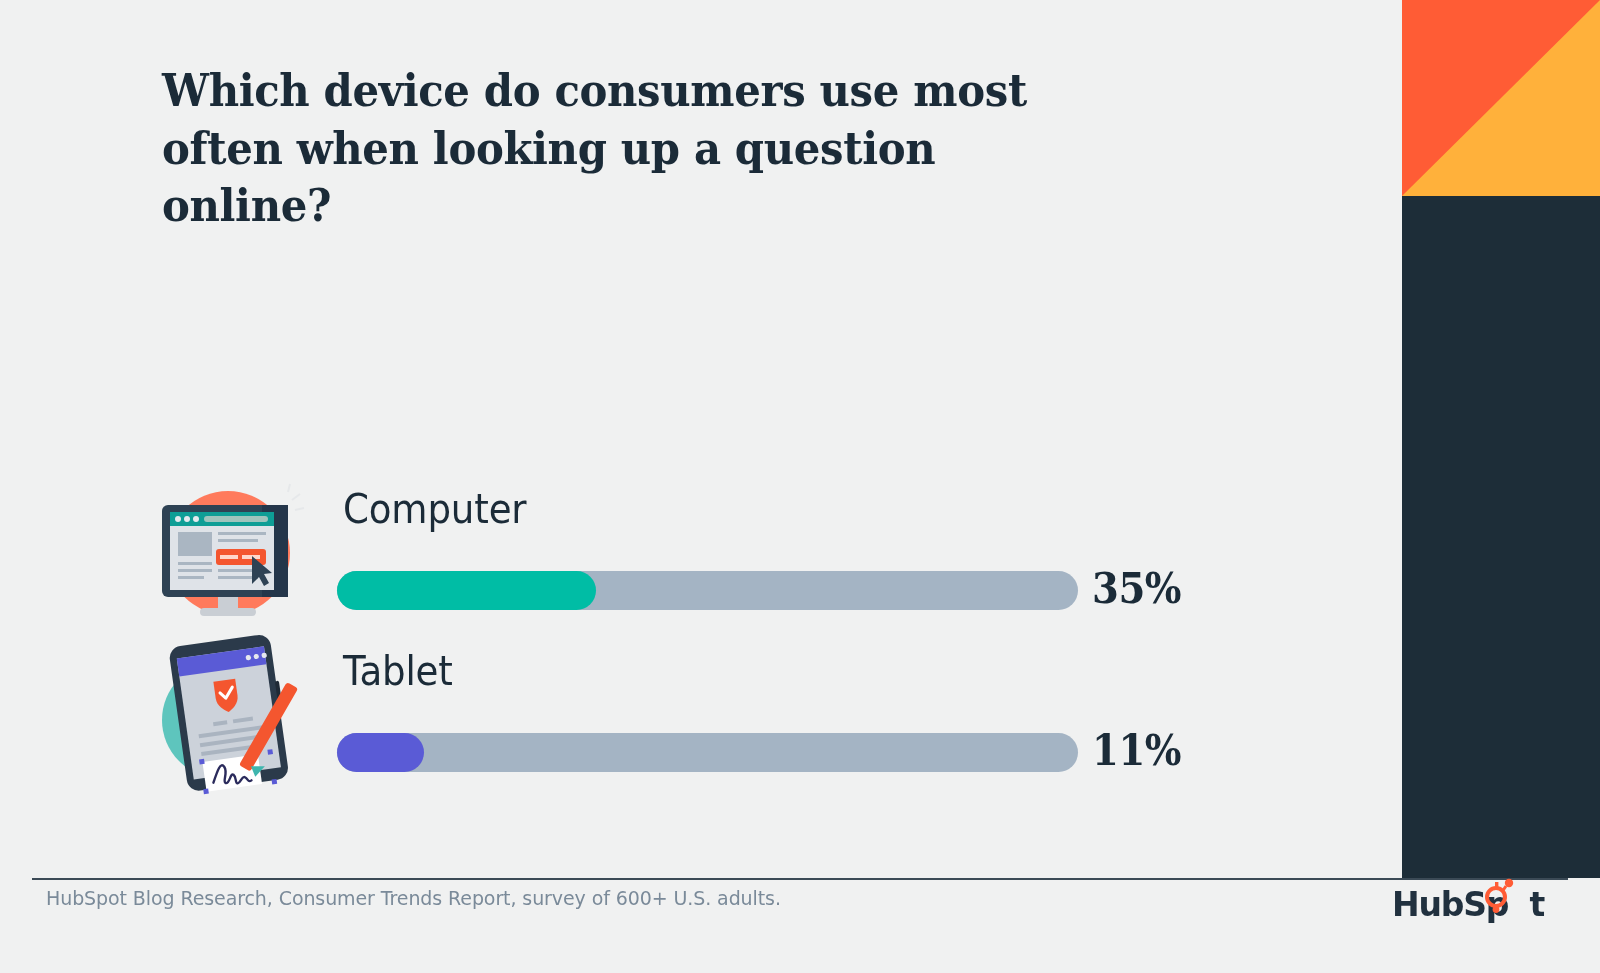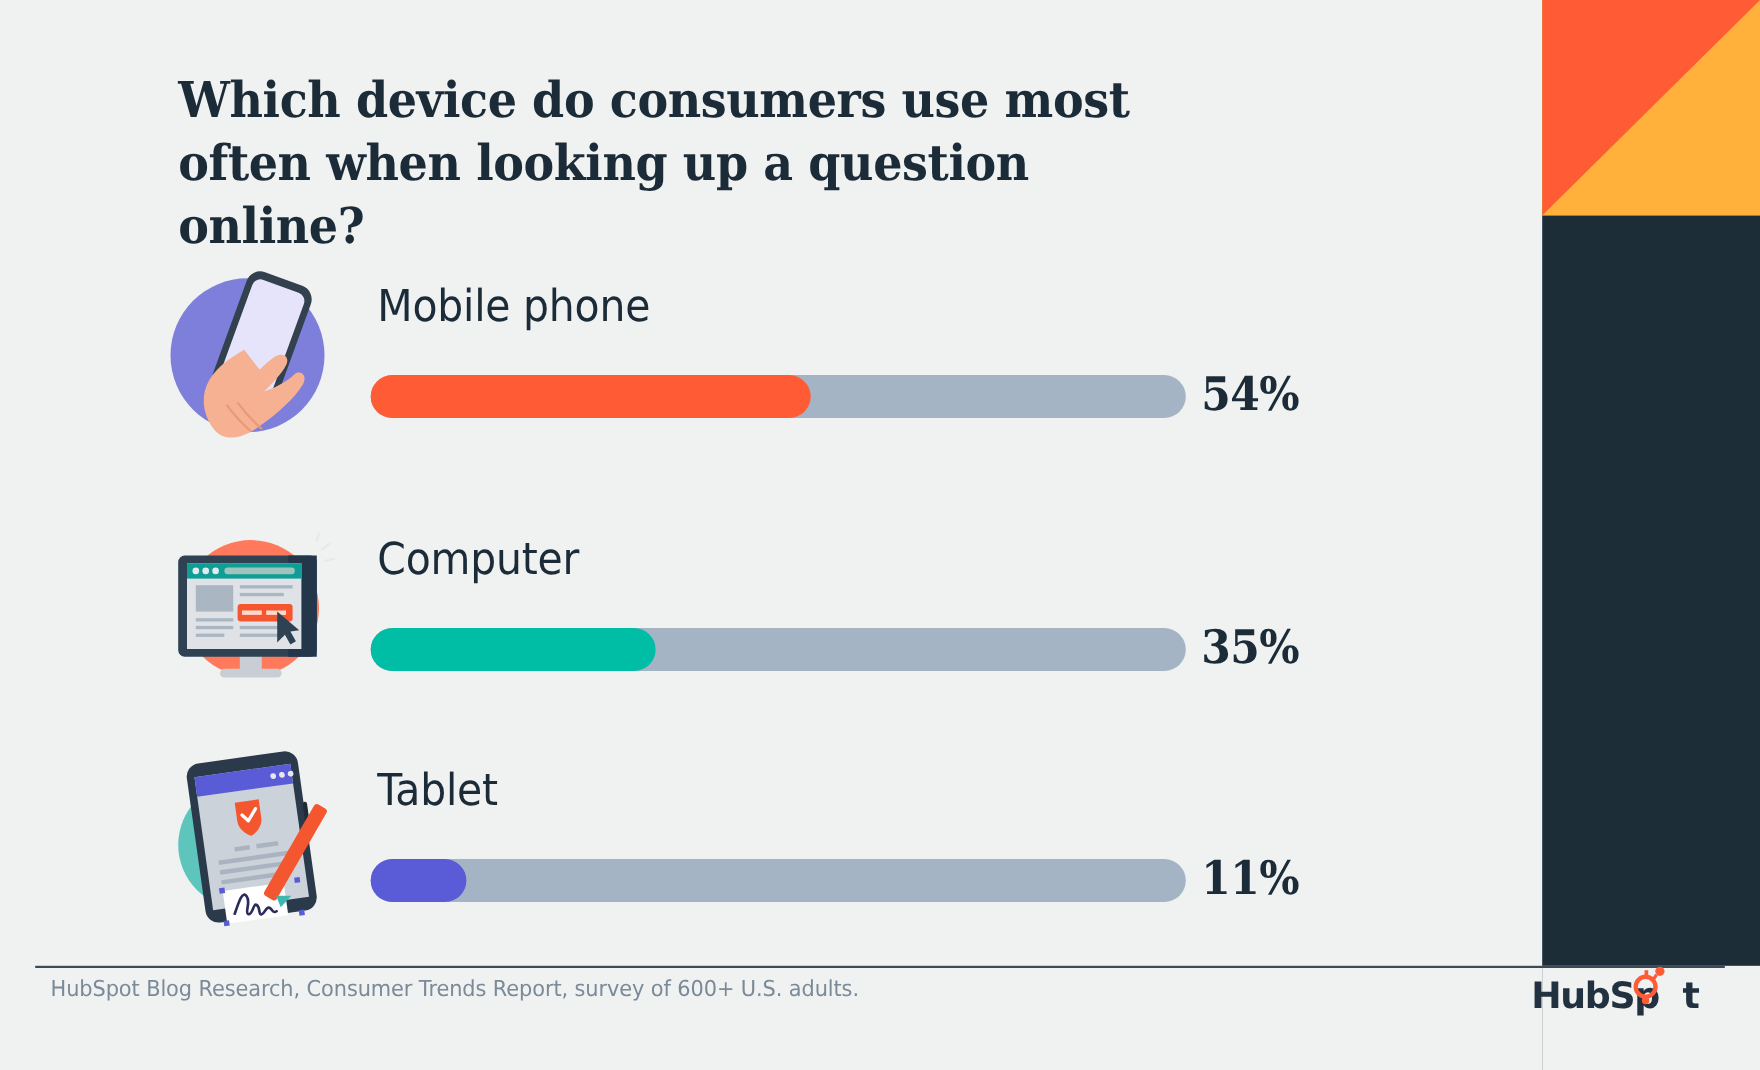--- a/index.html
+++ b/index.html
@@ -72,21 +72,21 @@
 
   
   .row {
     position: absolute;
     left: 140px;
     width: 1120px;
     height: 170px;
   }
   .row-1 { top: 240px; }
   .row-2 { top: 470px; }
-  .row-3 { top: 680px; }
+  .row-3 { top: 632px; }
 
   .icon-wrap {
     position: absolute;
     left: 0;
     top: 0;
     width: 175px;
     height: 170px;
   }
 
   .row-label {
@@ -183,39 +183,20 @@
 
   <div class="right-panel">
     <div class="corner-block">
       <div class="corner-tri"></div>
     </div>
     <div class="panel-footer-gap"></div>
   </div>
 
   <div class="title">Which device do consumers use most often when looking up a question online?</div>
 
-  <div class="row row-1">
-    <div class="icon-wrap">
-      <svg width="175" height="170" viewBox="0 0 175 170">
-        <circle cx="85" cy="83" r="70" fill="#7e7edb"></circle>
-        <g>
-          <rect x="66" y="10" width="62" height="122" rx="13" transform="rotate(20 97 71)" fill="#33404d"></rect>
-          <rect x="72" y="17" width="50" height="108" rx="8" transform="rotate(20 97 71)" fill="#e6e4fb"></rect>
-        </g>
-        <path d="M56 152 C44 138 42 120 50 106 C58 92 72 84 82 78 L96 96 C96 96 104 88 110 84 C117 80 124 84 120 92 C116 100 106 110 100 116 C112 112 122 106 128 100 C134 96 140 102 135 110 C128 122 112 136 98 146 C86 155 68 164 56 152 Z" fill="#f6b193"></path>
-        <path d="M66 128 C72 136 80 145 88 152" stroke="#e8997c" stroke-width="2" fill="none"></path>
-        <path d="M76 126 C82 134 90 143 98 150" stroke="#e8997c" stroke-width="2" fill="none"></path>
-      </svg>
-    </div>
-    <div class="row-label">Mobile phone</div>
-    <div class="bar-track">
-      <div class="bar-fill" style="width:54%;background:#ff5c35"></div>
-    </div>
-    <div class="bar-value">54%</div>
-  </div>
 
   <div class="row row-2">
     <div class="icon-wrap">
       <svg width="175" height="170" viewBox="0 0 175 170">
         <circle cx="88" cy="83" r="62" fill="#ff7a5c"></circle>
         <rect x="60" y="138" width="56" height="8" rx="4" fill="#c9ced4"></rect>
         <rect x="78" y="120" width="20" height="20" fill="#c9ced4"></rect>
         <rect x="22" y="35" width="126" height="92" rx="6" fill="#2e4254"></rect>
         <path d="M148 35 L148 127 L122 127 L122 35 Z" fill="#24364a"></path>
         <rect x="30" y="42" width="104" height="78" fill="#dfe3e8"></rect>

